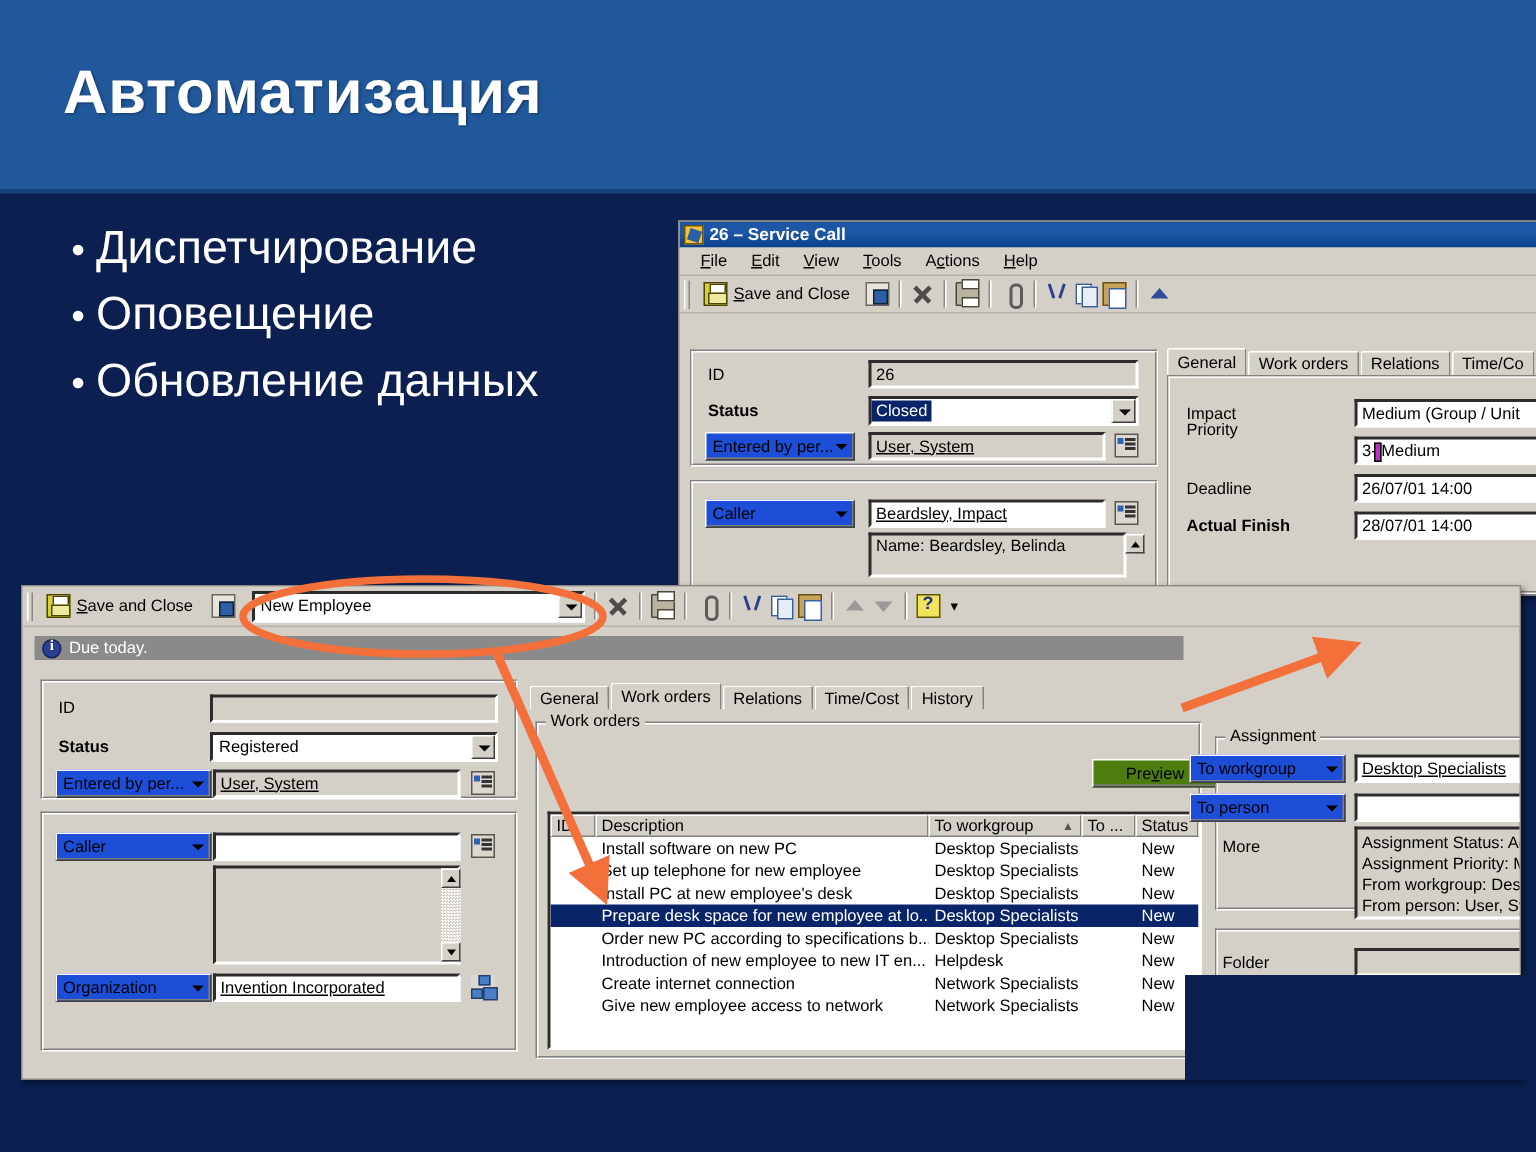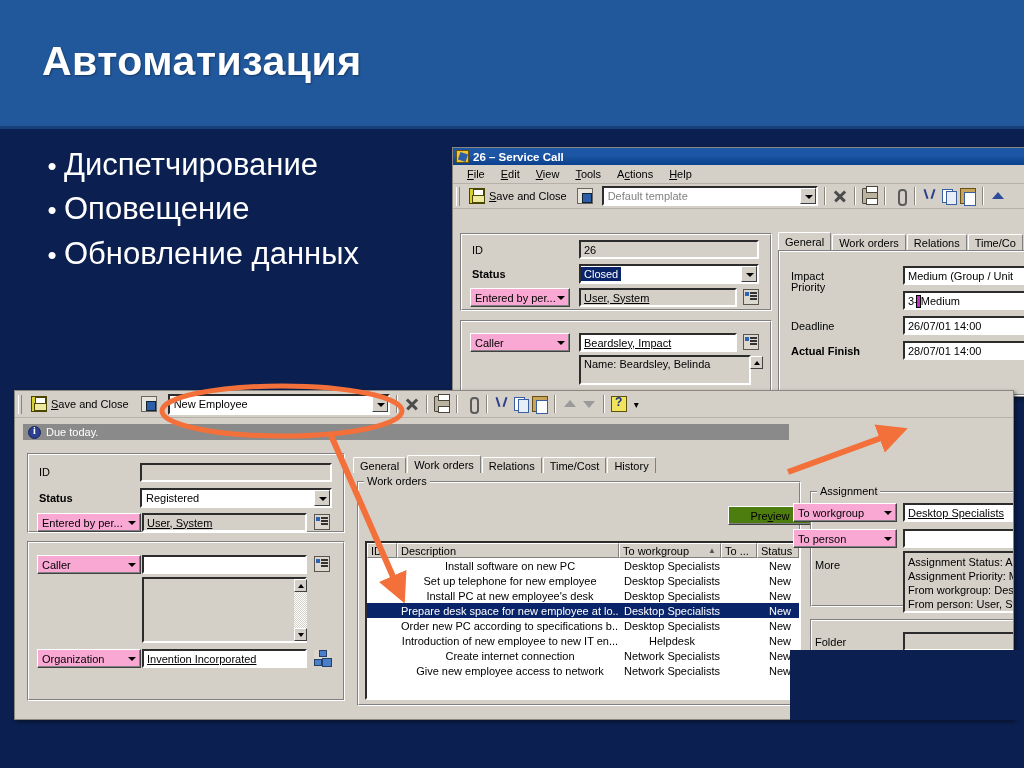--- a/index.html
+++ b/index.html
@@ -129,21 +129,21 @@
     border-left:4px solid transparent;border-right:4px solid transparent;border-top:4px solid #000;
   }
   .btn {
     background:#4d7c0f; border:1px solid #fff;
     border-right-color:#404040; border-bottom-color:#404040;
     box-shadow:inset -1px -1px 0 #808080;
     font-size:11px; display:flex; align-items:center; justify-content:center;
   }
   .btn u{text-decoration:underline;}
   .dropbtn {
-    background:#f9a8d4; border:1px solid #fff;
+    background:#1d4ed8; border:1px solid #fff;
     border-right-color:#404040; border-bottom-color:#404040;
     box-shadow:inset -1px -1px 0 #808080;
     font-size:11px; display:flex; align-items:center; padding:0 4px; height:19px;
   }
   .dropbtn .tri { margin-left:auto; width:0;height:0;border-left:4px solid transparent;border-right:4px solid transparent;border-top:4px solid #000; }
   .field {
     background:#fff; border:2px inset #d4d0c8; height:19px;
     border-top-color:#808080;border-left-color:#808080;border-right-color:#fff;border-bottom-color:#fff;
     display:flex; align-items:center; padding-left:3px; font-size:11px;
   }
@@ -166,21 +166,21 @@
   .grid { position:absolute; background:#fff; border:2px inset #d4d0c8;
     border-top-color:#808080;border-left-color:#808080;border-right-color:#fff;border-bottom-color:#fff; overflow:hidden;}
   .grid-head { display:flex; height:15px; background:#d4d0c8; }
   .gh {
     border:1px solid #fff; border-right-color:#808080; border-bottom-color:#808080;
     font-size:11px; padding-left:3px; display:flex; align-items:center; overflow:hidden; white-space:nowrap;
   }
   .gh .sortmark { margin-left:auto; margin-right:4px; font-size:8px; color:#555; }
   .grow { display:flex; height:15px; align-items:center; font-size:11px; }
   .grow.sel { background:#0a246a; color:#fff; }
-  .gc { padding-left:4px; overflow:hidden; white-space:nowrap;text-align:center; }
+  .gc { padding-left:4px; overflow:hidden; white-space:nowrap; }
 
   .notifbar { position:absolute; height:16px; background:#8a8a8a; display:flex; align-items:center; gap:5px; padding-left:5px; color:#fff; font-size:11px; }
 
   .scrollbar-v { position:absolute; width:13px; background:#d4d0c8; }
   .sb-btn { height:13px; background:#d4d0c8; border:1px solid #fff; border-right-color:#404040;border-bottom-color:#404040; position:relative;}
   .sb-btn.up::after{content:"";position:absolute;left:3px;top:4px;width:0;height:0;border-left:3px solid transparent;border-right:3px solid transparent;border-bottom:4px solid #000;}
   .sb-btn.dn::after{content:"";position:absolute;left:3px;top:4px;width:0;height:0;border-left:3px solid transparent;border-right:3px solid transparent;border-top:4px solid #000;}
   .sb-track{position:absolute;top:13px;bottom:13px;left:0;right:0;background:
     repeating-conic-gradient(#ffffff 0 25%, #d4d0c8 0 50%) 0 0/2px 2px;}
 
@@ -229,24 +229,20 @@
     <span class="menu-item"><u>H</u>elp</span>
   </div>
 
   <div class="toolbar">
     <span class="tb-grip"></span>
     <span class="tb-btn">
       <span class="ico ico-save"></span>
       <span class="tb-label"><u>S</u>ave and Close</span>
     </span>
     <span class="ico ico-tpl" style="margin-left:4px;"></span>
-    <span class="combo disabled" style="width:216px; margin-left:6px;">
-      <span>Default template</span>
-      <span class="combo-arrow"></span>
-    </span>
     <span class="tb-sep"></span>
     <span class="ico ico-x"></span>
     <span class="tb-sep"></span>
     <span class="ico ico-print"></span>
     <span class="tb-sep"></span>
     <span class="ico ico-clip"></span>
     <span class="tb-sep"></span>
     <span class="ico ico-cut"></span>
     <span class="ico ico-copy"></span>
     <span class="ico ico-paste"></span>

